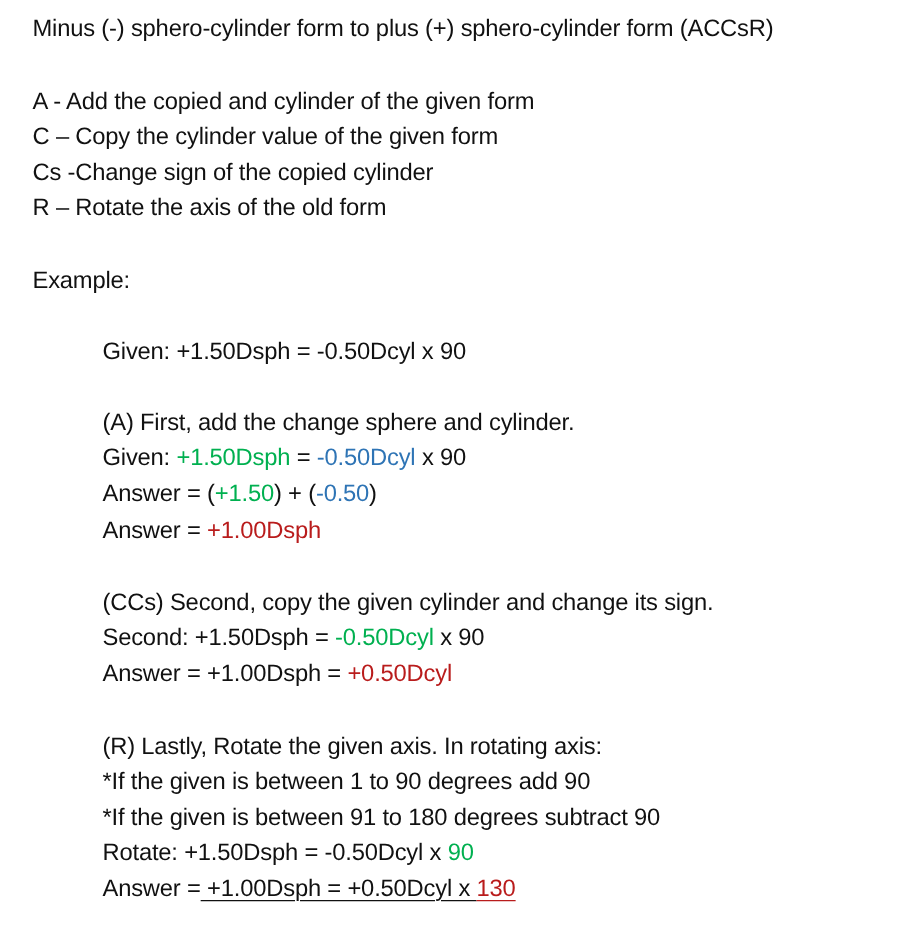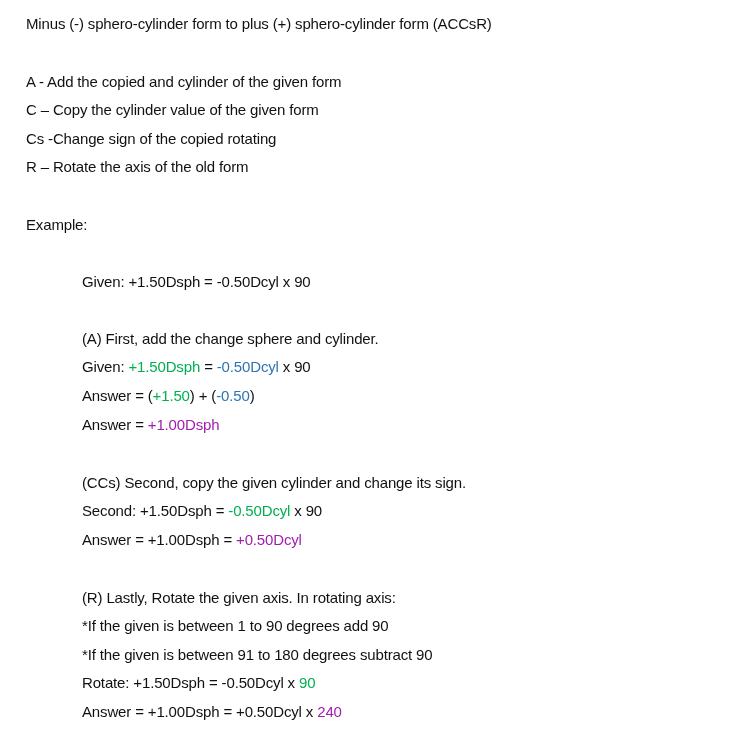--- a/index.html
+++ b/index.html
@@ -3,39 +3,39 @@
 <meta charset="utf-8">
 <style>
   html, body { margin: 0; padding: 0; background: #ffffff; }
   body {
     width: 729px; height: 755px; position: relative; overflow: hidden;
     font-family: "Liberation Sans", "DejaVu Sans", sans-serif;
     color: #111111;
   }
   .line {
     position: absolute; white-space: nowrap;
-    font-size: 15px; line-height: 24px; letter-spacing: -0.15px;
+    font-size: 19px; line-height: 24px; letter-spacing: -0.15px;
   }
   .l0 { left: 26px; }
   .l1 { left: 82px; }
   .green { color: #00B050; margin-top: 40px; }
   .blue  { color: #2E74B5; }
-  .red   { color: #a21caf; }
-  .ul { text-decoration-thickness: 1px; text-underline-offset: 3px; }
+  .red   { color: #b91c1c; }
+  .ul { text-decoration: underline; text-decoration-thickness: 1px; text-underline-offset: 3px; }
 </style>
 </head>
 <body>
 
 <div>
   <div class="line l0" style="top:12px">Minus (-) sphero-cylinder form to plus (+) sphero-cylinder form (ACCsR)</div>
 
   <div>
     <div class="line l0" style="top:70px">A - Add the copied and cylinder of the given form</div>
     <div class="line l0" style="top:98px">C – Copy the cylinder value of the given form</div>
-    <div class="line l0" style="top:127px">Cs -Change sign of the copied rotating</div>
+    <div class="line l0" style="top:127px">Cs -Change sign of the copied cylinder</div>
     <div class="line l0" style="top:155px">R – Rotate the axis of the old form</div>
   </div>
 
   <div class="line l0" style="top:213px">Example:</div>
   <div class="line l1" style="top:270px">Given: +1.50Dsph = -0.50Dcyl x 90</div>
 
   <div>
     <div class="line l1" style="top:327px">(A) First, add the change sphere and cylinder.</div>
     <div class="line l1" style="top:355px">
       <span>Given: </span><span class="green">+1.50Dsph</span><span> = </span><span class="blue">-0.50Dcyl</span><span> x 90</span>
@@ -59,16 +59,16 @@
   </div>
 
   <div>
     <div class="line l1" style="top:586px">(R) Lastly, Rotate the given axis. In rotating axis:</div>
     <div class="line l1" style="top:614px">*If the given is between 1 to 90 degrees add 90</div>
     <div class="line l1" style="top:643px">*If the given is between 91 to 180 degrees subtract 90</div>
     <div class="line l1" style="top:671px">
       <span>Rotate: +1.50Dsph = -0.50Dcyl x </span><span class="green">90</span>
     </div>
     <div class="line l1" style="top:700px">
-      <span>Answer =</span><span class="ul"> +1.00Dsph = +0.50Dcyl x </span><span class="ul red">240</span>
+      <span>Answer =</span><span class="ul"> +1.00Dsph = +0.50Dcyl x </span><span class="ul red">130</span>
     </div>
   </div>
 </div>
 
 </body></html>

